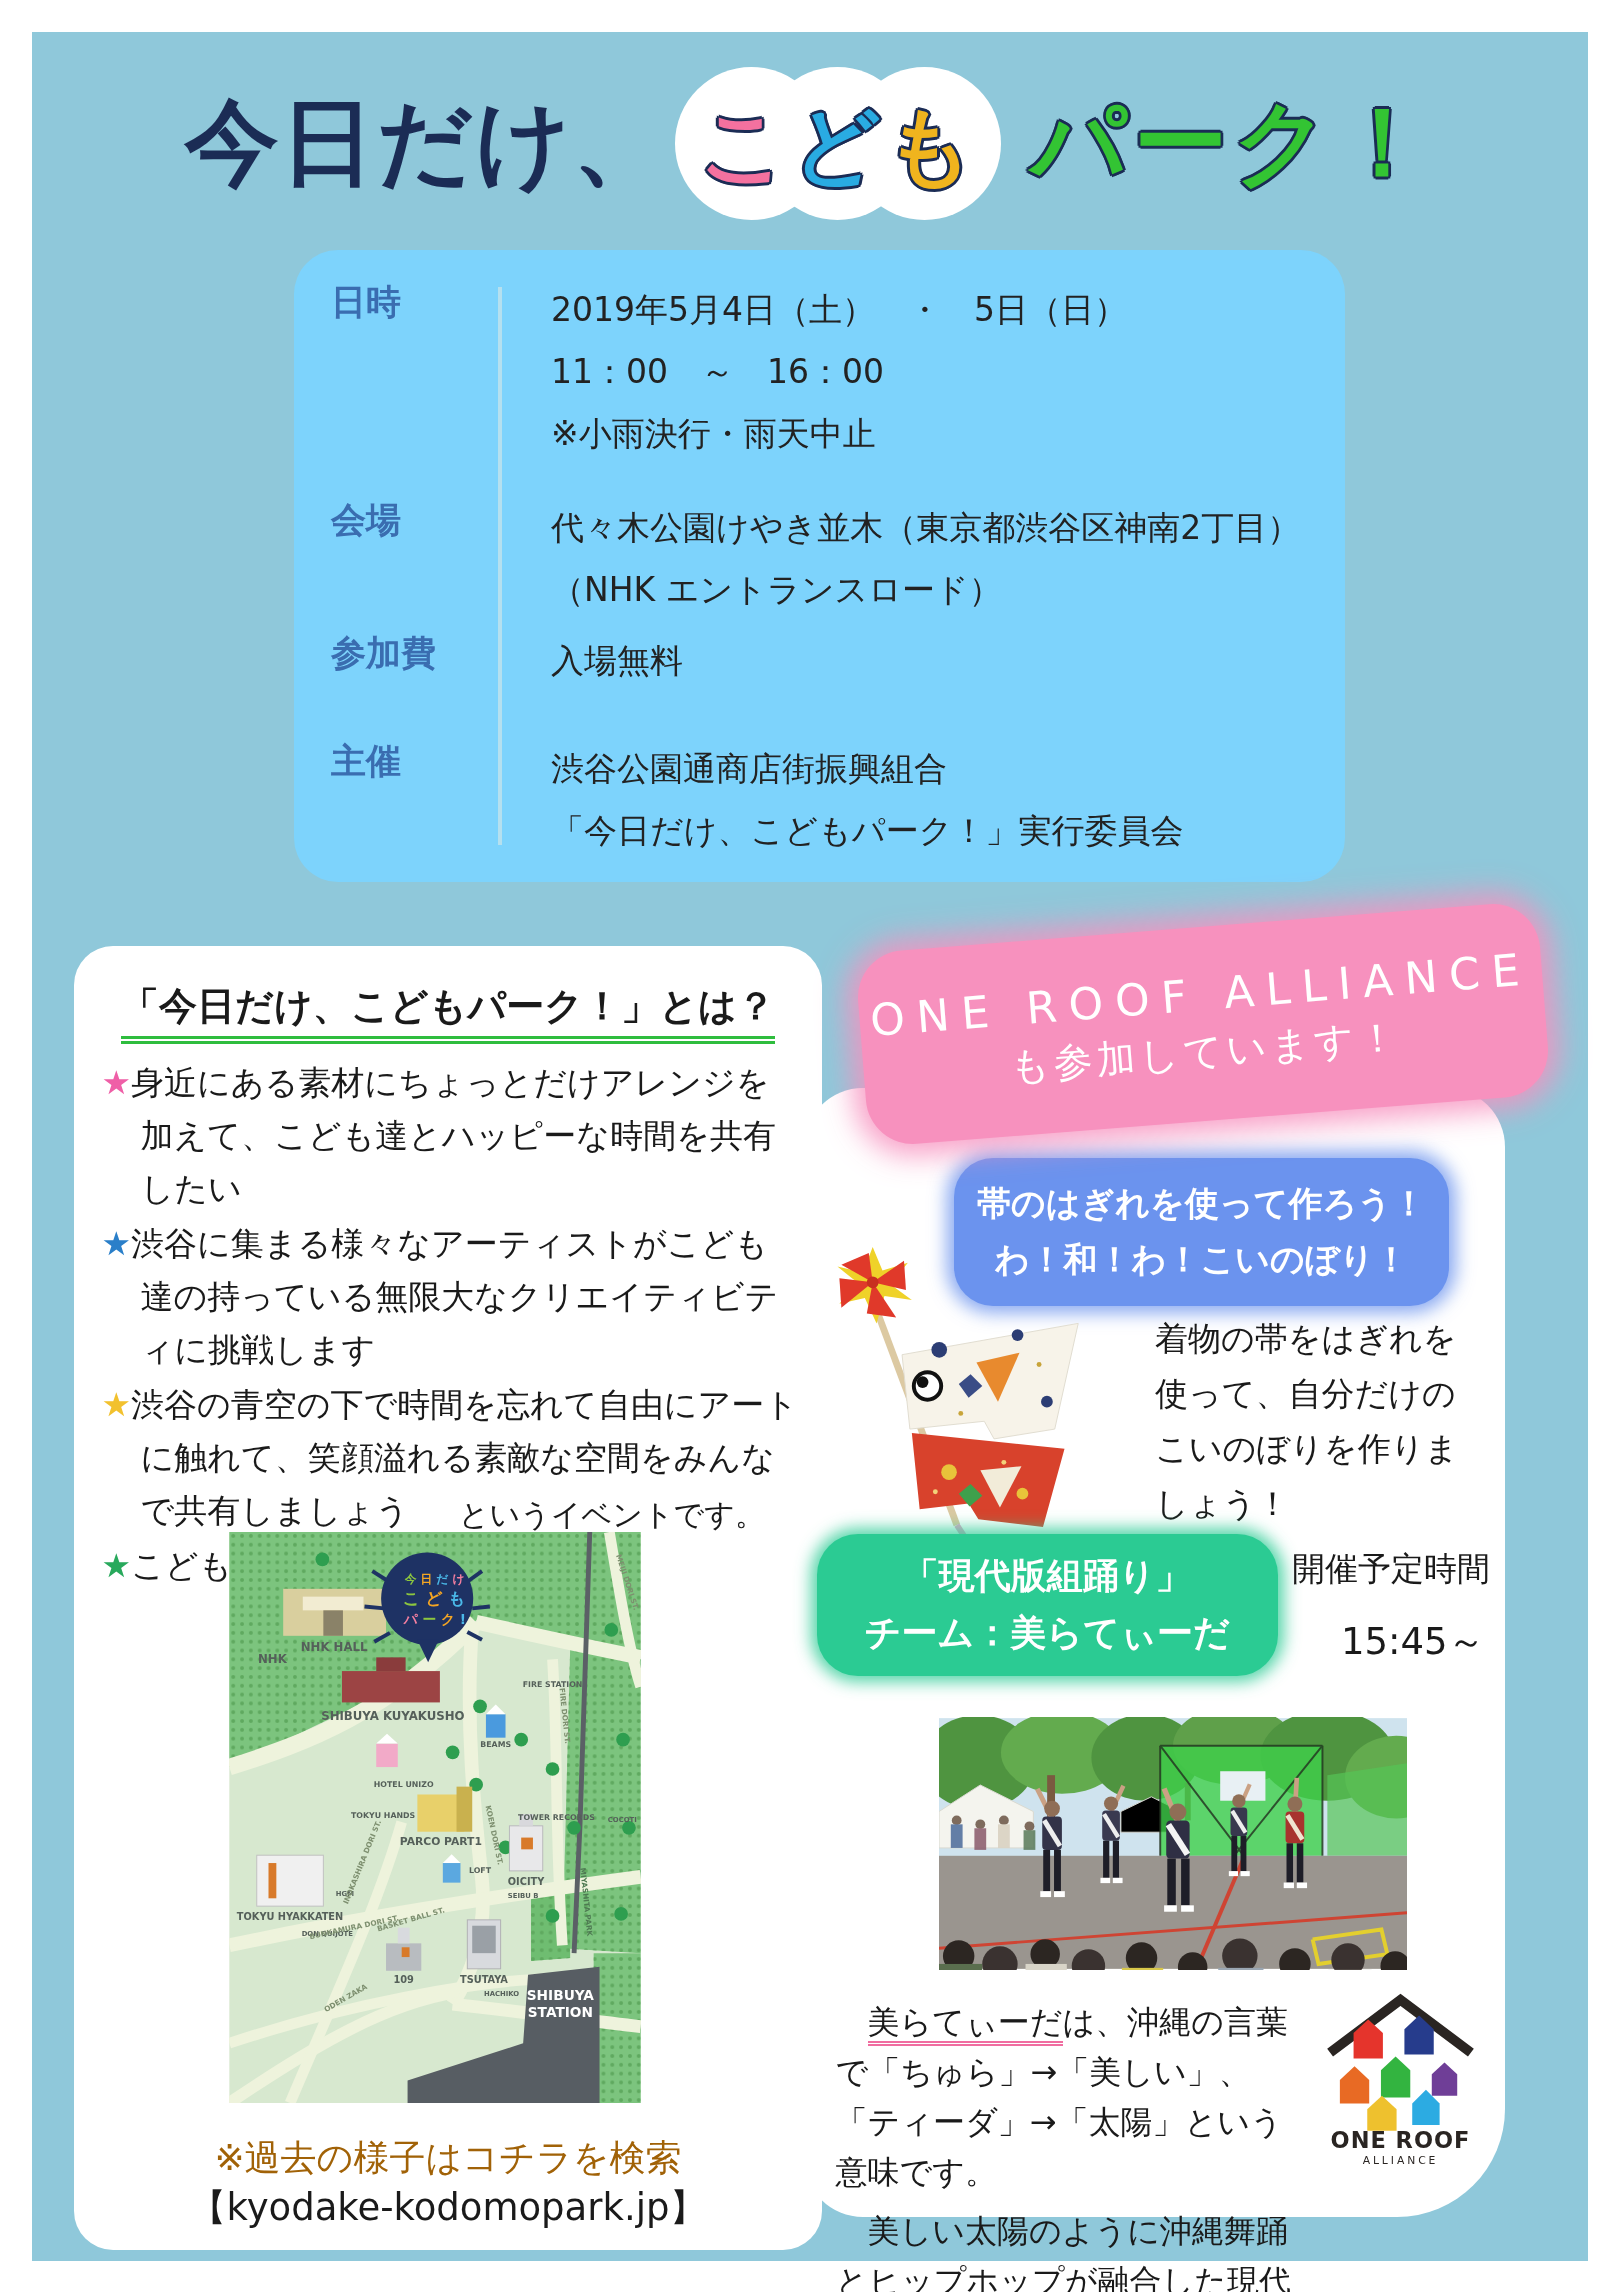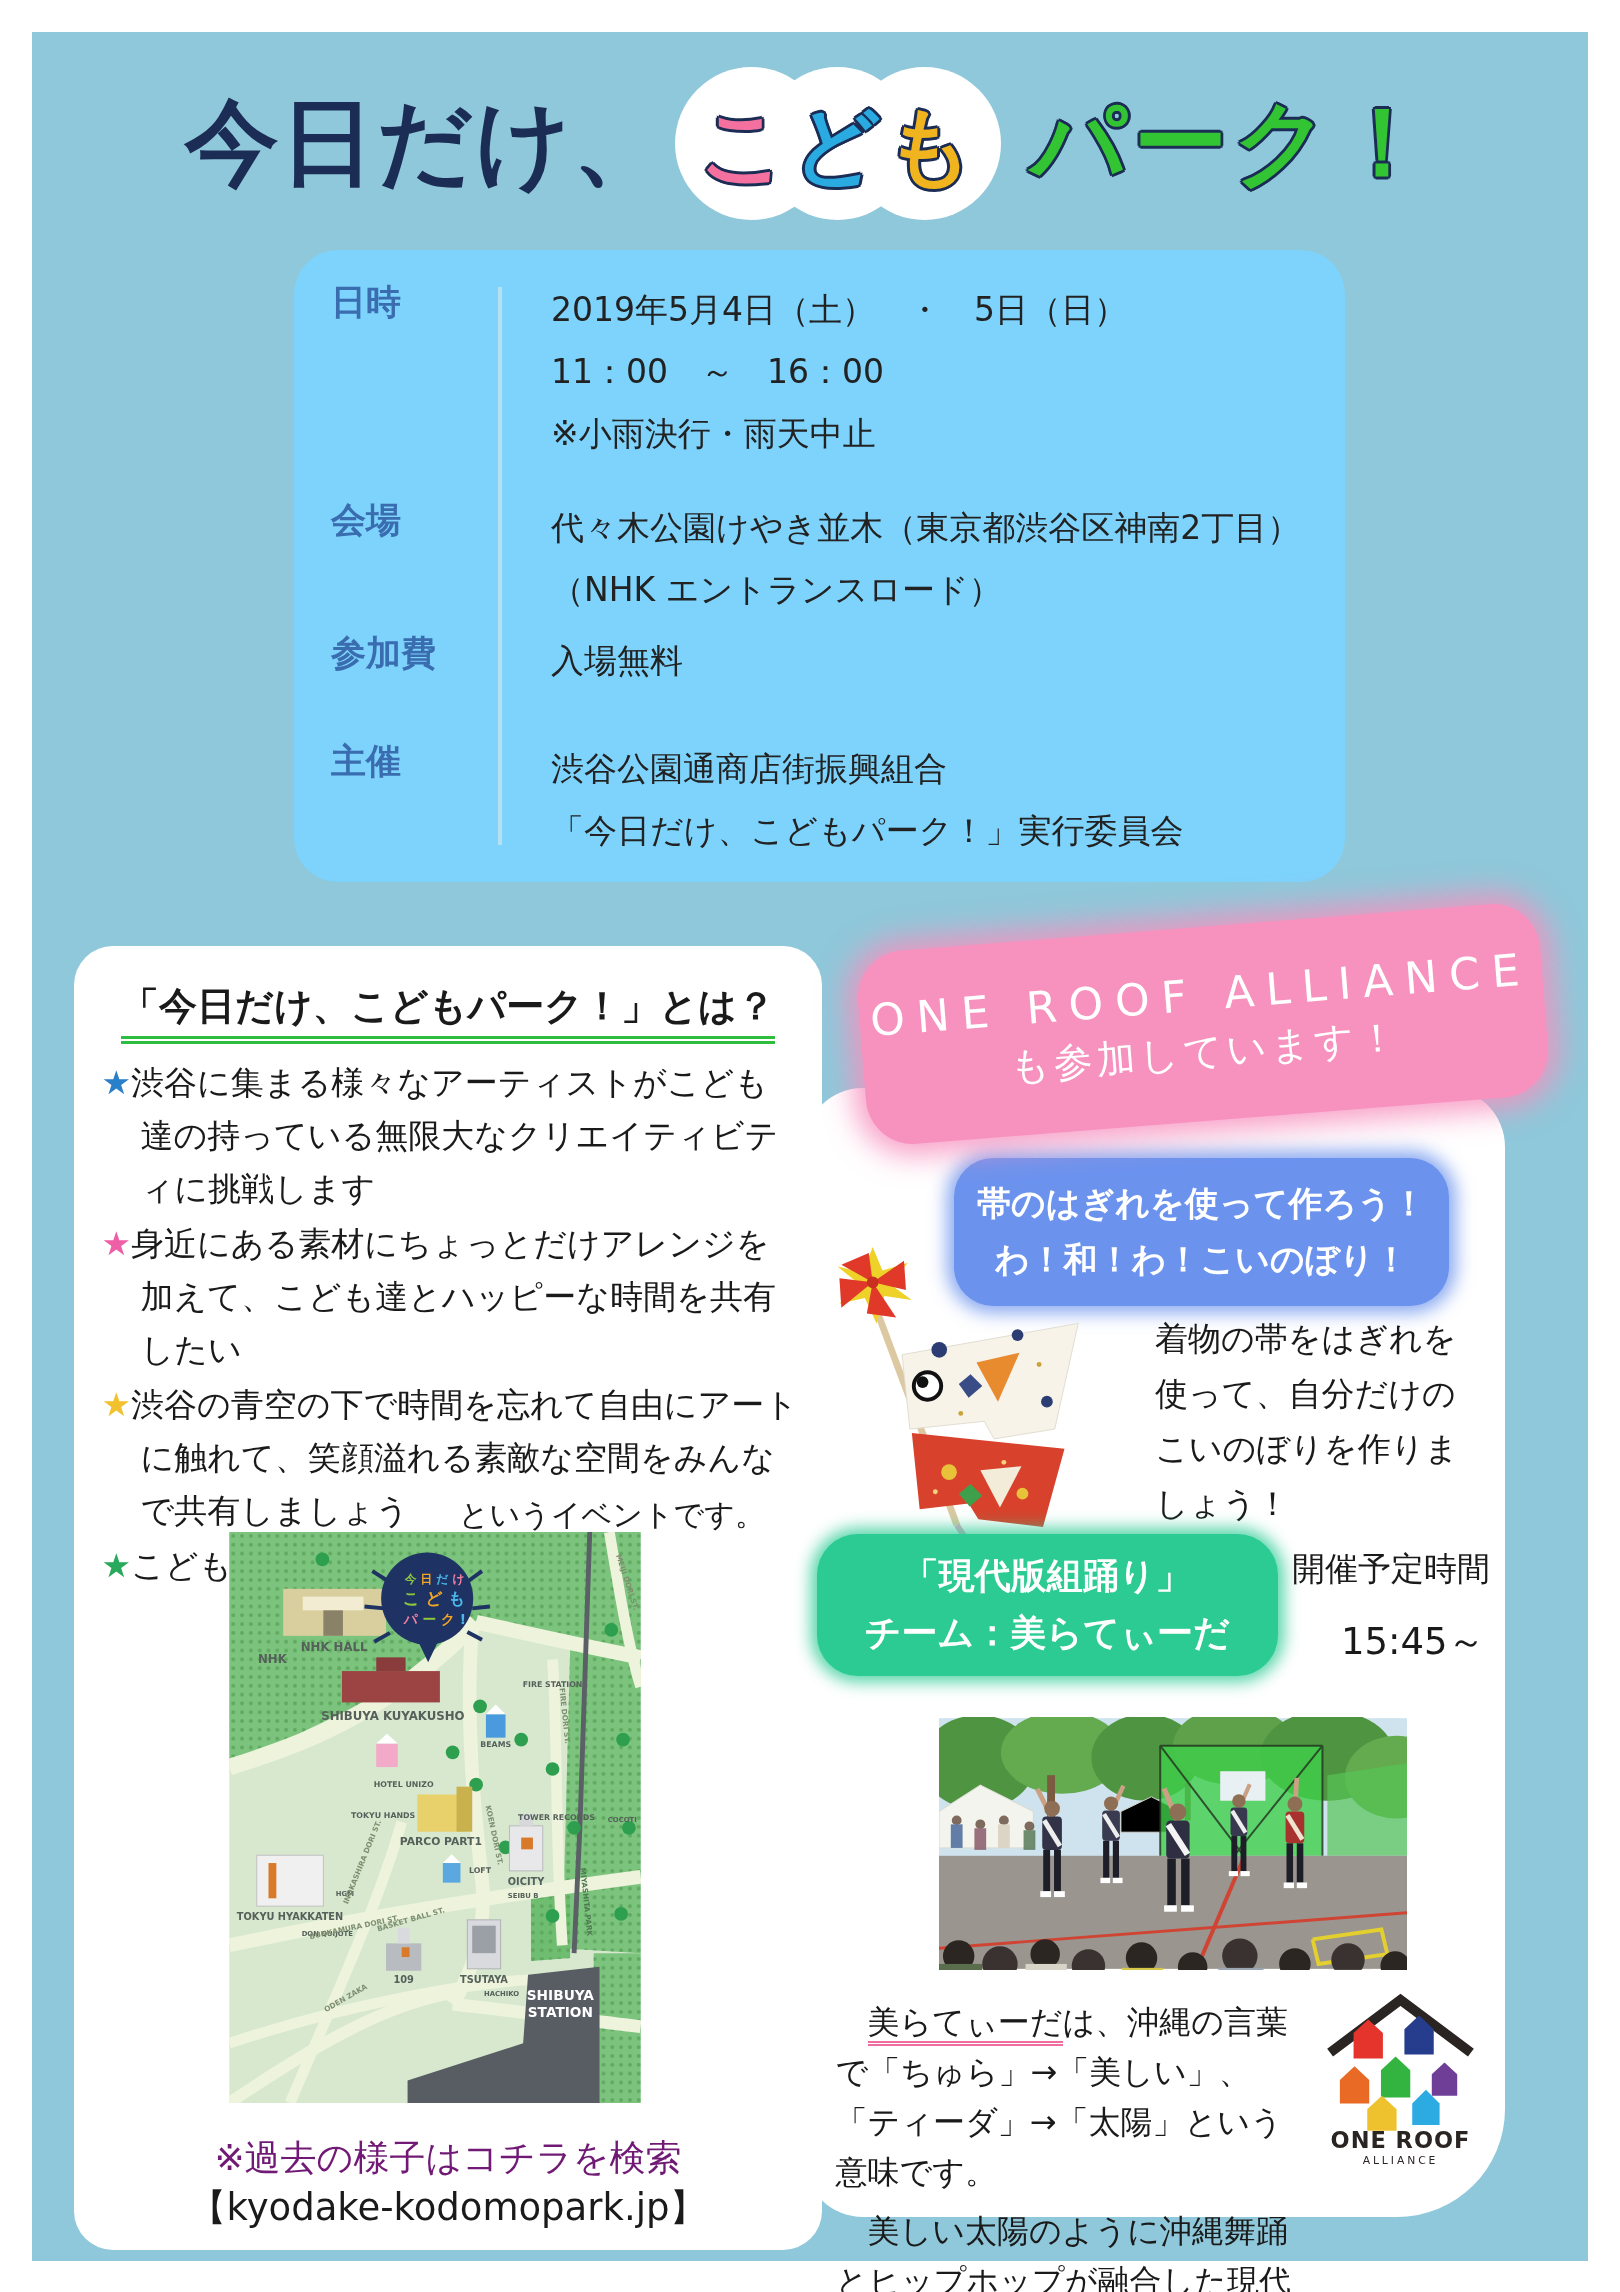--- a/index.html
+++ b/index.html
@@ -31,21 +31,21 @@
   
   .about-card{position:absolute;left:74px;top:946px;width:748px;height:1304px;background:#ffffff;border-radius:39px;}
   .about-heading-wrap{position:absolute;top:35px;left:0;width:100%;text-align:center;}
   .about-heading{display:inline-block;font-size:38px;font-weight:bold;color:#1a1a1a;border-bottom:8.8px double #2ebd3e;padding-bottom:3.9px;}
   .bullets{position:absolute;left:27.4px;right:23.5px;top:110px;margin:0;padding:0;list-style:none;font-size:33px;line-height:53px;color:#1a1a1a;}
   .bullets li{padding-left:39px;text-indent:-39px;margin-bottom:2px;}
   .star{font-weight:bold;}
   .s0{color:#ef5fa7;} .s1{color:#2a7fc9;} .s2{color:#f2c12e;} .s3{color:#28a95c;}
   .about-closing{position:absolute;top:549px;right:57px;font-size:30px;color:#1a1a1a;}
   .map-wrap{position:absolute;left:155px;top:586px;width:412px;height:571px;}
-  .search-note{position:absolute;top:1188px;width:100%;text-align:center;font-size:36px;color:#701a75;}
+  .search-note{position:absolute;top:1188px;width:100%;text-align:center;font-size:36px;color:#a16207;}
   .search-url{position:absolute;top:1237px;width:100%;text-align:center;font-size:37px;color:#1a1a1a;}
 
   
   .pink-banner{position:absolute;left:861px;top:927px;width:684px;height:194px;background:#f791be;border-radius:47px;
     box-shadow:0 0 29px 11.8px rgba(247,145,190,0.85);transform:rotate(-4.5deg);z-index:2;
     display:flex;flex-direction:column;justify-content:center;align-items:center;color:#ffffff;}
   .pink-banner .l1{font-size:44px;letter-spacing:11.8px;}
   .pink-banner .l2{font-size:39px;letter-spacing:3.9px;margin-top:5.9px;}
 
   .right-card{position:absolute;left:804px;top:1088px;width:701px;height:1129px;background:#ffffff;
@@ -123,22 +123,22 @@
         <div>「今日だけ、こどもパーク！」実行委員会</div>
       </div>
     </div>
   </div>
 
   <div class="about-card">
     <div class="about-heading-wrap">
       <span class="about-heading">「今日だけ、こどもパーク！」とは？</span>
     </div>
     <ul class="bullets">
+      <li><span class="star s0">★</span><span>身近にある素材にちょっとだけアレンジを加えて、こども達とハッピーな時間を共有したい</span></li>
       <li><span class="star s1">★</span><span>渋谷に集まる様々なアーティストがこども達の持っている無限大なクリエイティビティに挑戦します</span></li>
-      <li><span class="star s0">★</span><span>身近にある素材にちょっとだけアレンジを加えて、こども達とハッピーな時間を共有したい</span></li>
       <li><span class="star s2">★</span><span>渋谷の青空の下で時間を忘れて自由にアートに触れて、笑顔溢れる素敵な空間をみんなで共有しましょう</span></li>
       <li><span class="star s3">★</span><span>こどもの笑顔はみんなの笑顔</span></li>
     </ul>
     <div class="about-closing">というイベントです。</div>
 
     <div class="map-wrap">
       <svg viewBox="0 0 420 583" width="412" height="571">
         <defs>
           <pattern id="dots" width="9" height="9" patternUnits="userSpaceOnUse">
             <circle cx="4" cy="4" r="2" fill="#5fa95f"></circle>

